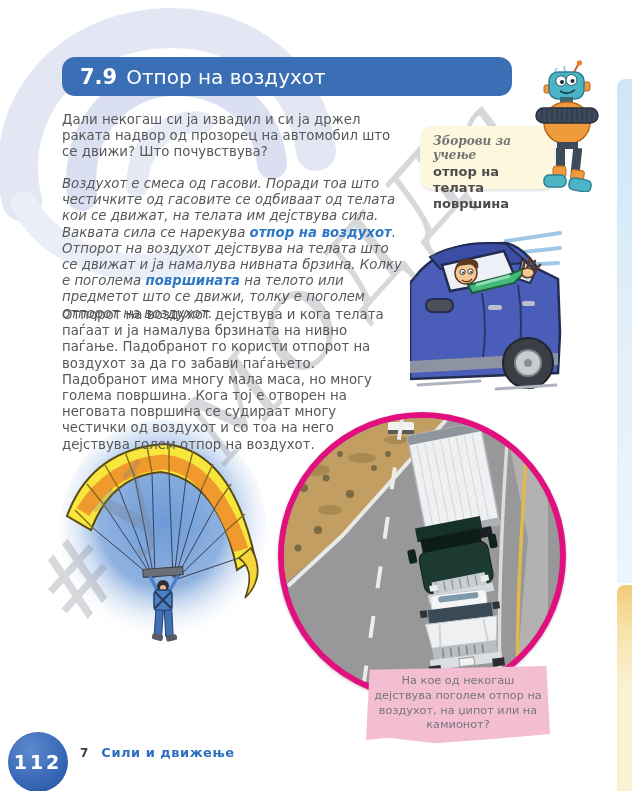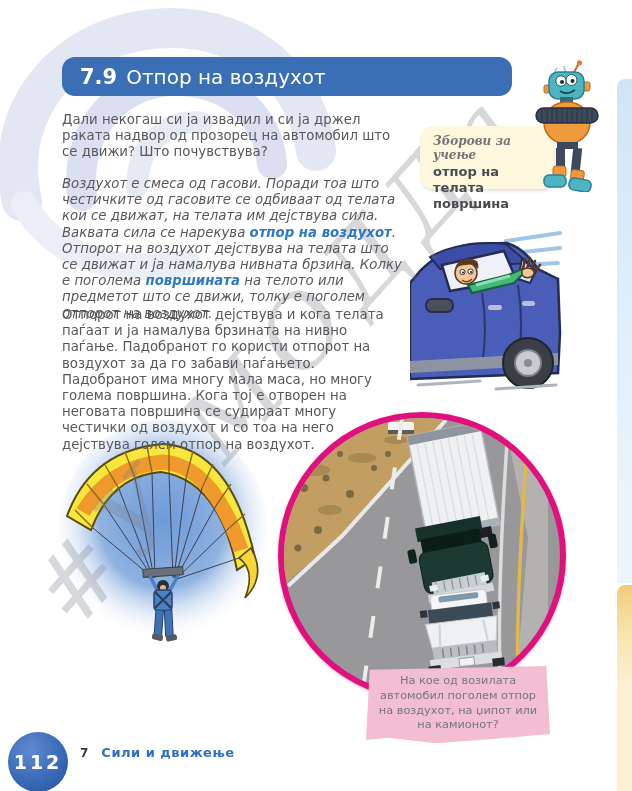--- a/index.html
+++ b/index.html
@@ -321,21 +321,21 @@
         <rect x="-6" y="64" width="72" height="10" fill="#dcdfe2"></rect>
         <rect x="23" y="66" width="15" height="8" fill="#f2f2f2" stroke="#9aa0a4"></rect>
         <rect x="-10" y="14" width="7" height="7" fill="#2c343a"></rect>
         <rect x="63" y="14" width="7" height="7" fill="#2c343a"></rect>
         <rect x="-8" y="70" width="12" height="8" fill="#2a2c2f"></rect>
         <rect x="56" y="70" width="12" height="8" fill="#2a2c2f"></rect>
       </g>
     </svg>
   </div>
 
-  <div id="question-note" class="abs">На кое од возилата автомобил поголем отпор на воздухот, на џипот или на камионот?</div>
+  <div id="question-note" class="abs">На кое од некогаш дејствува поголем отпор на воздухот, на џипот или на камионот?</div>
 
   <div id="page-circle" class="abs">
     <span>112</span>
   </div>
   <div id="footer-chapter" class="abs">
     <span class="ch-no">7</span>
     <span class="ch-title">Сили и движење</span>
   </div>
 
 </div>

